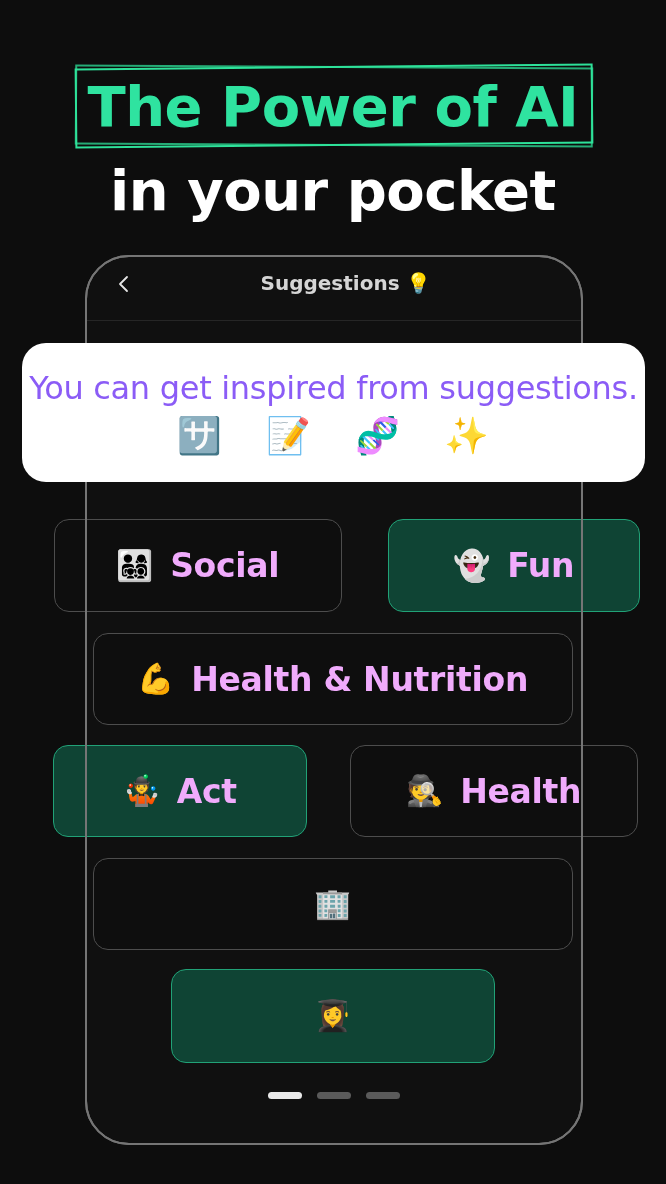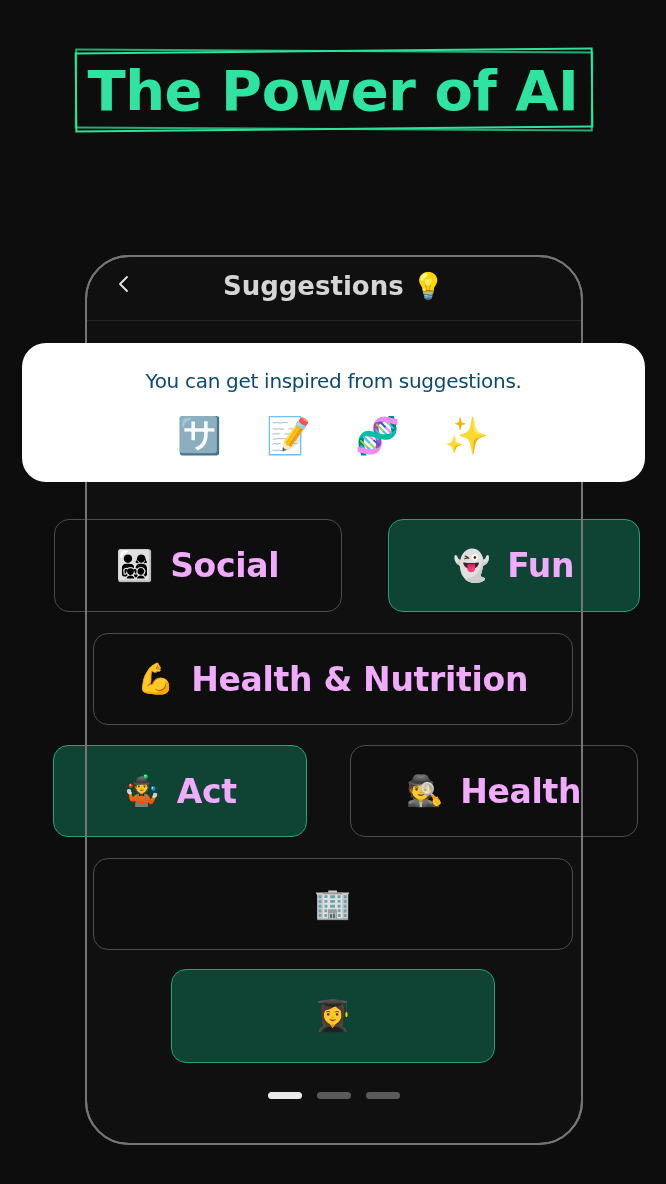--- a/index.html
+++ b/index.html
@@ -21,21 +21,21 @@
     width: 666px;
     height: 1184px;
     background: #0d0d0d;
     overflow: hidden;
   }
 
   
   .headline-wrap {
     position: absolute;
     left: 0;
-    top: 0;
+    top: 16px;
     width: 666px;
     height: 230px;
   }
   .headline-box {
     position: absolute;
     left: 75px;
     top: 50px;
     width: 518px;
     height: 80px;
     border: 2px solid #2ee29a;
@@ -96,26 +96,26 @@
   .back-chevron {
     position: absolute;
     left: 30px;
     top: 20px;
     width: 18px;
     height: 18px;
     color: #e6e6e6;
   }
   .header-title {
     position: absolute;
-    left: 0;
+    left: 12px;
     top: 16px;
     width: 498px;
     text-align: center;
     color: #d5d5d5;
-    font-size: 26px;
+    font-size: 20px;
     font-weight: 600;
     font-family: "DejaVu Sans", sans-serif;
   }
   .header-divider {
     position: absolute;
     left: 87px;
     top: 320px;
     width: 494px;
     height: 1px;
     background: #262626;
@@ -132,22 +132,22 @@
     border-radius: 24px;
     box-sizing: border-box;
     z-index: 40;
   }
   .tip-text {
     position: absolute;
     left: 0;
     top: 26px;
     width: 623px;
     text-align: center;
-    color: #0c4a6e;
-    font-size: 20px;
+    color: #8b5cf6;
+    font-size: 32px;
     font-weight: 400;
     font-family: "DejaVu Sans", sans-serif;
     letter-spacing: -0.3px;
   }
   .tip-emojis {
     position: absolute;
     left: 0;
     top: 70px;
     width: 623px;
     display: flex;
@@ -239,20 +239,21 @@
 </style>
 </head>
 <body>
 
 <div id="stage">
 
   <div class="headline-wrap">
     <div class="headline-box ghost"></div>
     <div class="headline-box"></div>
     <div class="headline-1">The Power of AI</div>
+    <div class="headline-2">in your pocket</div>
   </div>
 
   <div class="phone"></div>
 
   <div class="phone-header">
     <span class="back-chevron">
       <svg width="18" height="18" viewBox="0 0 18 18" fill="none" aria-hidden="true">
         <path d="M12 2 L5 9 L12 16" stroke="#e6e6e6" stroke-width="1.8" stroke-linecap="round" stroke-linejoin="round"></path>
       </svg>
     </span>

